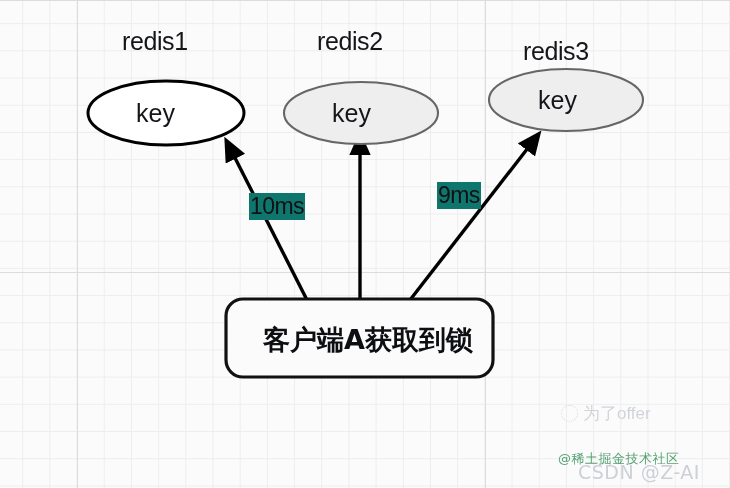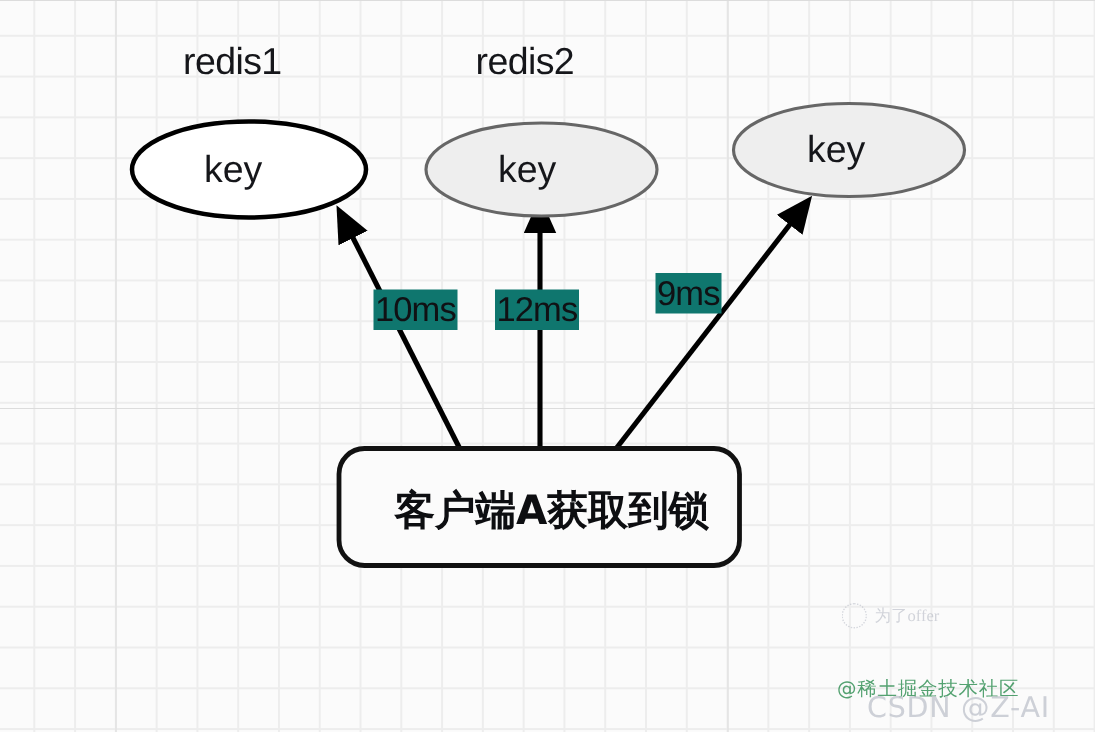--- a/index.html
+++ b/index.html
@@ -100,23 +100,23 @@
     gap: 5px;
     opacity: 0.38;
   }
   #wm-offer-logo {
     width: 17px; height: 17px;
     border: 1.6px dotted #9aa0b0;
     border-radius: 50%;
     box-sizing: border-box;
   }
   #wm-offer-text {
-    font-size: 11px;
+    font-size: 17px;
     color: #8f95a5;
-    font-family: Liberation Serif, serif;
+    font-family: Liberation Sans, sans-serif;
     white-space: nowrap;
   }
   #wm-juejin {
     position: absolute;
     left: 558px;
     top: 450px;
     font-size: 13px;
     color: #15803d;
     opacity: 0.72;
     white-space: nowrap;
@@ -160,27 +160,27 @@
 
     <ellipse cx="361" cy="113" rx="77" ry="31" fill="#eeeeee" stroke="#666666" stroke-width="2.1"></ellipse>
 
     <ellipse cx="566" cy="100" rx="77" ry="31" fill="#eeeeee" stroke="#666666" stroke-width="2.1"></ellipse>
 
     <rect x="226" y="299" width="267" height="78" rx="17" ry="17" fill="#fbfbfb" stroke="#111111" stroke-width="3.2"></rect>
   </svg>
 
   <div class="node-title" style="left:122px; top:27px;">redis1</div>
   <div class="node-title" style="left:317px; top:27px;">redis2</div>
+  <div class="node-title" style="left:523px; top:37px;">redis3</div>
 
   <div class="ellipse-text" style="left:136px; top:99px;">key</div>
   <div class="ellipse-text" style="left:332px; top:99px;">key</div>
   <div class="ellipse-text" style="left:538px; top:86px;">key</div>
 
   <div class="latency-label" style="left:249px; top:193px;">10ms</div>
-  <div class="latency-label" style="left:330px; top:193px;">12ms</div>
   <div class="latency-label" style="left:437px; top:182px;">9ms</div>
 
   <div id="client-box-label" style="left:243px; top:322px;margin-left:20px;">客户端A获取到锁</div>
 
 
   <div id="wm-offer">
     <span id="wm-offer-logo"></span>
     <span id="wm-offer-text">为了offer</span>
   </div>
   <div id="wm-juejin">@稀土掘金技术社区</div>

